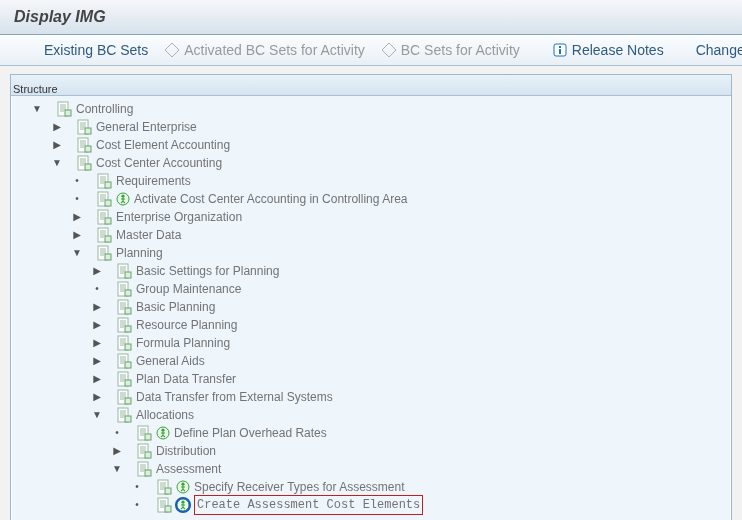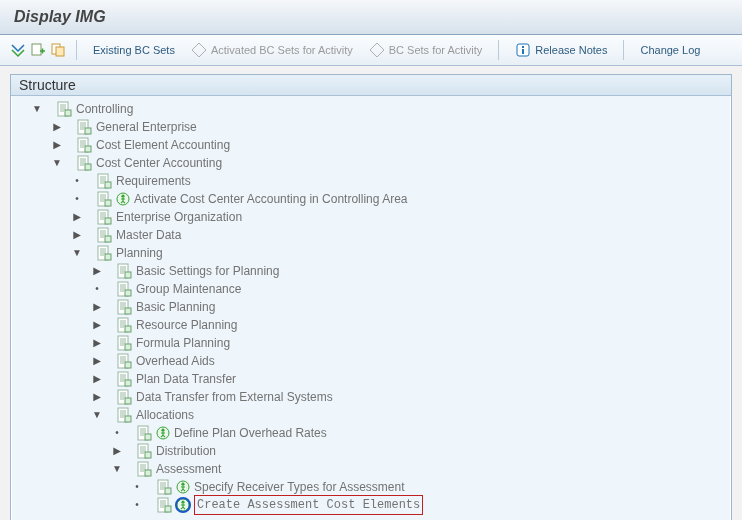--- a/index.html
+++ b/index.html
@@ -44,46 +44,46 @@
     margin: 0 6px;
   }
   .tb-btn {
     display: inline-flex;
     align-items: center;
     height: 22px;
     padding: 0 6px;
     border-radius: 3px;
     color: #2e5b7f;
     cursor: pointer;
-    font-size: 11px;
+    font-size: 14px;
     white-space: nowrap;
     gap: 4px;
   }
   .tb-btn.gray { color: #9a9a9a; }
   .tb-ico {
     width: 16px;
     height: 16px;
     display: inline-block;
   }
   .content {
     padding: 8px 10px 0 10px;
   }
   .panel {
     border: 1px solid #9fb7cc;
     background: #eef5fb;
     box-shadow: inset 0 0 0 1px #fff;
   }
   .panel-header {
     height: 20px;
     display: flex;
-    align-items: center;
-    padding-left: 8px;
+    align-items: flex-end;
+    padding-left: 2px;
     background: linear-gradient(#e8f1f8, #d5e4f0);
     border-bottom: 1px solid #a9bfd3;
-    font-size: 14px;
+    font-size: 11px;
     color: #333;
   }
   .tree {
     padding: 4px 0 4px 0;
     line-height: 18px;
     height: 432px;
     overflow: hidden;
     position: relative;
   }
   .row {
@@ -327,21 +327,21 @@
             </svg></span>
           <span class="lbl">Formula Planning</span>
         </div>
         <div class="row">
           <span class="ind" style="width: 80px;"></span>
           <span class="tgl">▶</span>
           <span class="ind" style="width: 10px;"></span>
           <span class="ico"><svg viewBox="0 0 16 16">
               <use href="#doc-icon"></use>
             </svg></span>
-          <span class="lbl">Overhead Aids</span>
+          <span class="lbl">General Aids</span>
         </div>
         <div class="row">
           <span class="ind" style="width: 80px;"></span>
           <span class="tgl">▶</span>
           <span class="ind" style="width: 10px;"></span>
           <span class="ico"><svg viewBox="0 0 16 16">
               <use href="#doc-icon"></use>
             </svg></span>
           <span class="lbl">Plan Data Transfer</span>
         </div>

